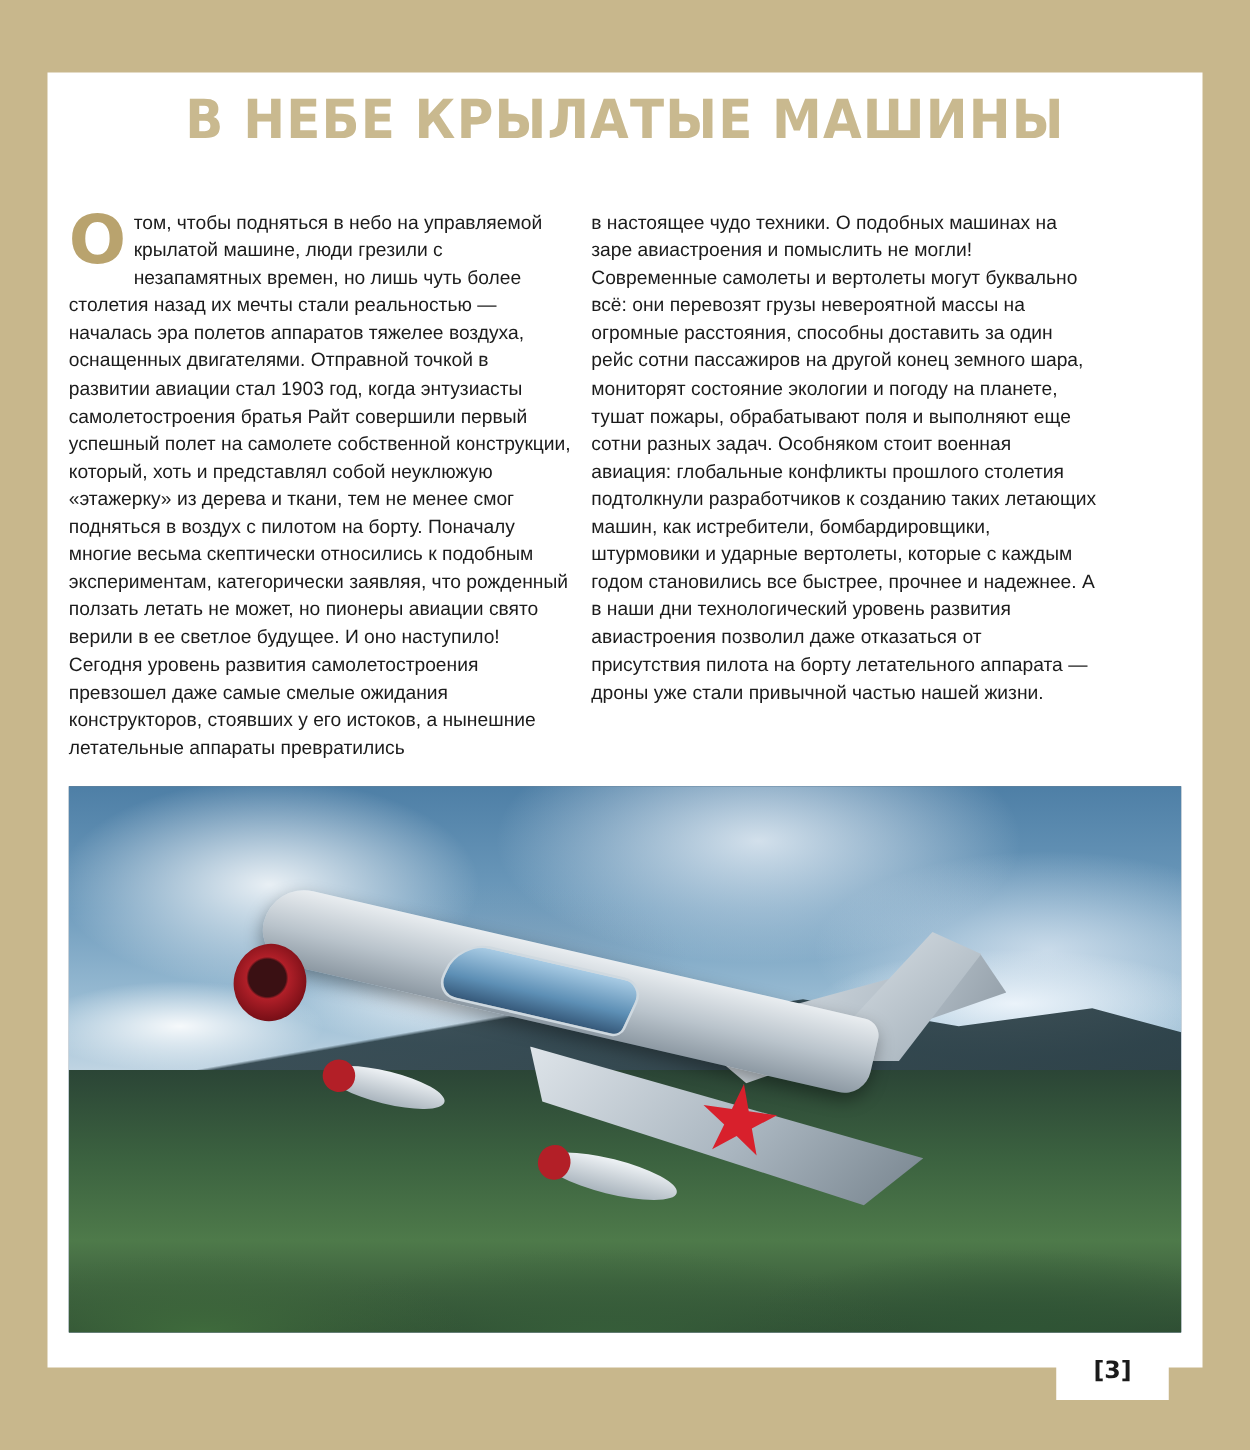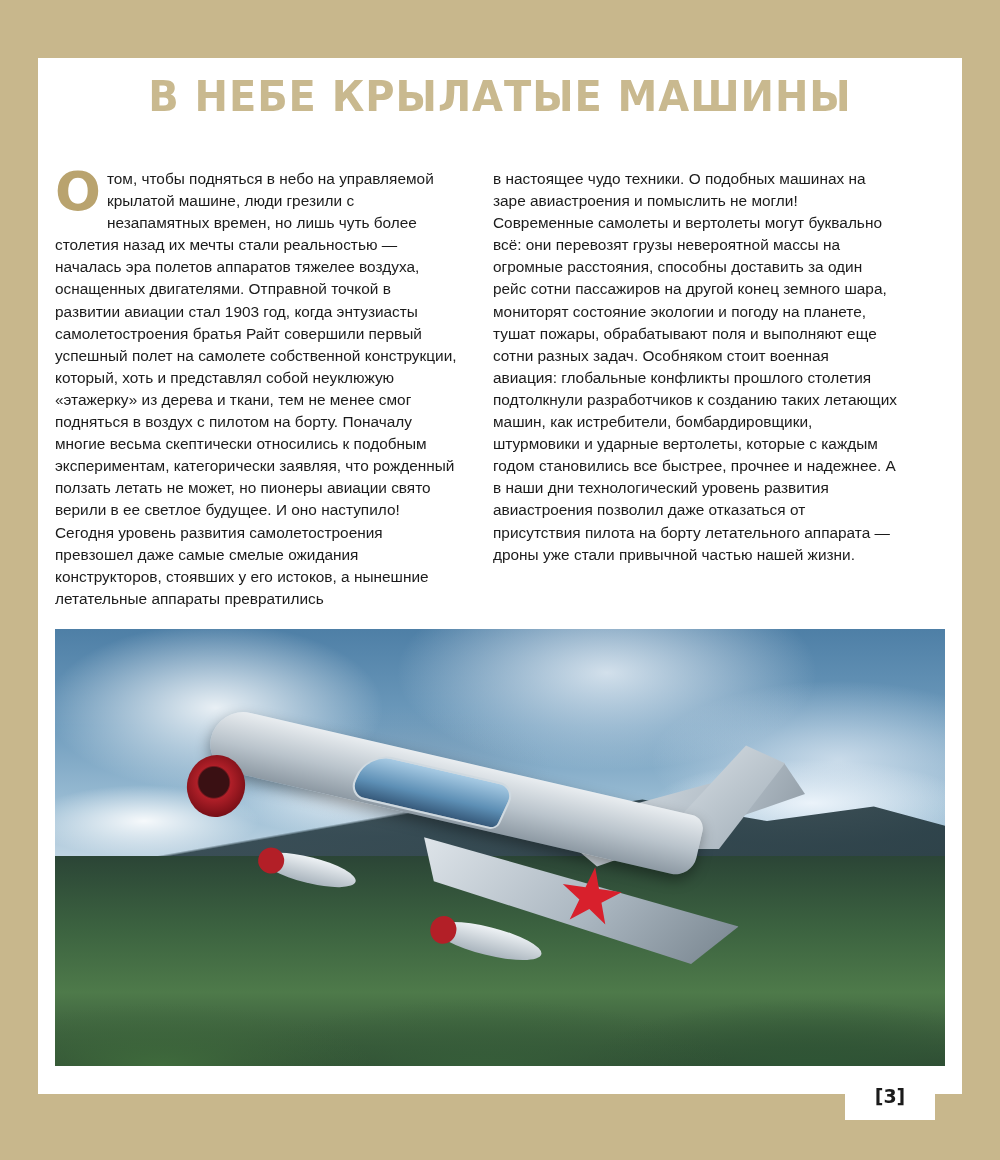--- a/index.html
+++ b/index.html
@@ -48,21 +48,21 @@
   .col {
     position: absolute;
     top: 0;
     width: 404px;
     font-size: 15.4px;
     line-height: 22.1px;
     color: #1b1b1b;
     text-align: left;
   }
   .col-left { left: 0; }
-  .col-right { left: 438px; }
+  .col-right { left: 418px; }
   .col p {
     margin: 0;
   }
   .dropcap {
     float: left;
     font-size: 54px;
     line-height: 44px;
     font-weight: bold;
     color: #b9a36e;
     margin: 2px 6px 0 0;

